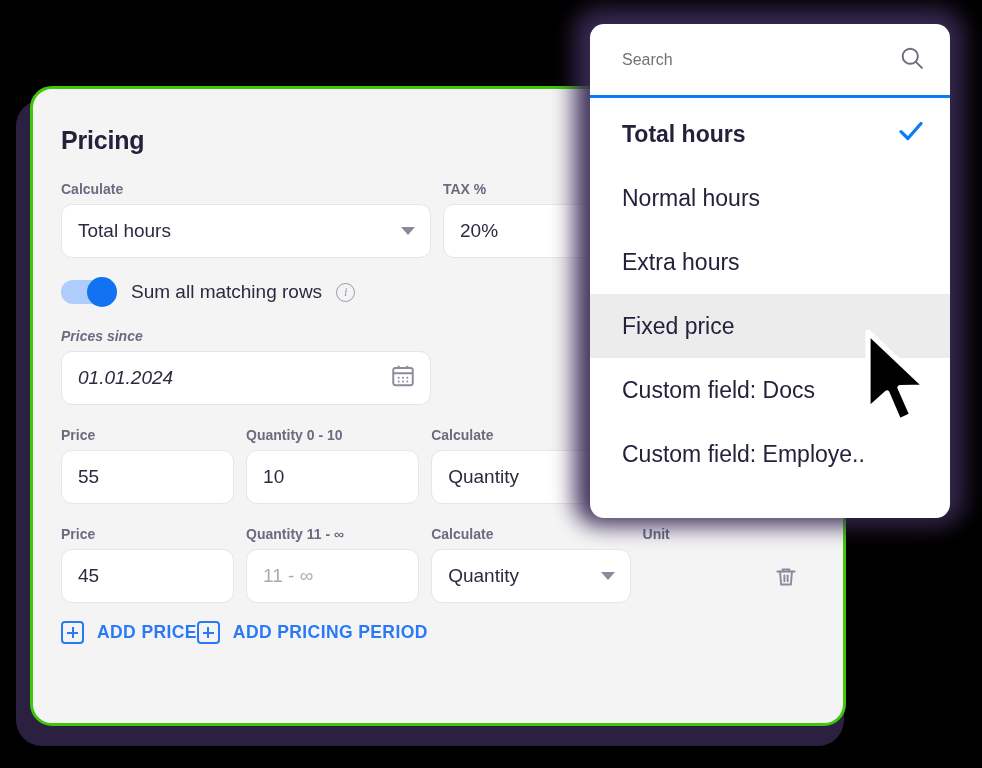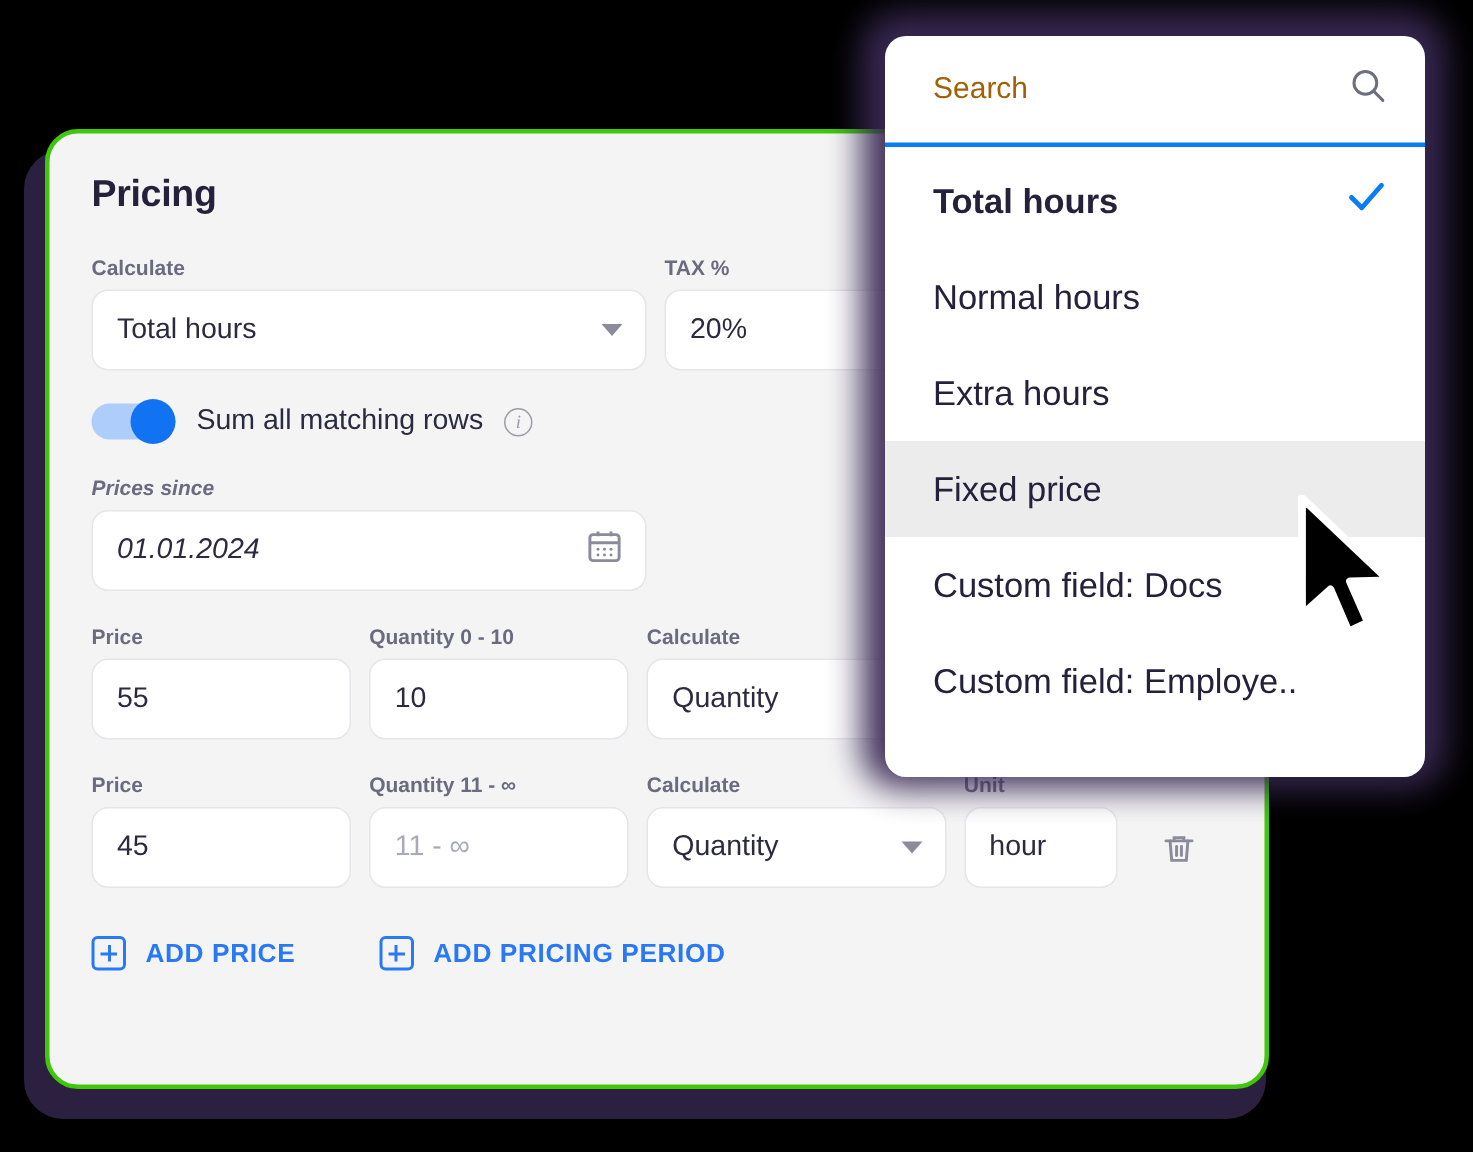--- a/index.html
+++ b/index.html
@@ -40,21 +40,21 @@
     height: 640px;
     border-radius: 22px;
     border: 3px solid #3ec70b;
     background: #f4f4f5;
     overflow: hidden;
   }
 
   .card-inner {
     position: absolute;
     inset: 0;
-    padding: 26px 28px 0 28px;
+    padding: 37px 28px 0 28px;
   }
 
   .page-title {
     font-size: 25px;
     font-weight: bold;
     color: #25213b;
     letter-spacing: -0.2px;
     margin-bottom: 26px;
   }
 
@@ -146,21 +146,21 @@
   .price-row { display: flex; gap: 12px; margin-top: 22px; }
   .grp-price { width: 178px; }
   .grp-qty   { width: 178px; }
   .grp-calc2 { width: 205px; }
   .grp-unit  { width: 105px; }
   .grp-trash { width: 60px; display: flex; align-items: flex-end; justify-content: center; padding-bottom: 13px; }
 
   .trash-btn { background: none; border: none; cursor: pointer; line-height: 0; }
 
   
-  .add-row { display: flex; align-items: flex-end; gap: 56px; margin-top: 32px; }
+  .add-row { display: flex; align-items: flex-end; margin-top: 18px; }
   .add-btn {
     display: flex; align-items: center; gap: 13px;
     background: none; border: none; cursor: pointer;
     color: #2979f7;
     font-family: "Liberation Sans", sans-serif;
     font-size: 17.5px;
     font-weight: bold;
     letter-spacing: 0.4px;
   }
   .plus-box {
@@ -199,22 +199,22 @@
 
   .dd-search {
     position: relative;
     height: 74px;
     display: flex;
     align-items: center;
     padding: 0 24px 0 32px;
     border-bottom: 3px solid #0a7cf5;
   }
   .dd-search-text {
-    font-size: 20px;
-    color: #a16207;
+    font-size: 16px;
+    color: #737373;
     flex: 1;
   }
 
   .dd-list { padding-top: 4px; }
   .dd-item {
     height: 64px;
     display: flex;
     align-items: center;
     padding: 0 24px 0 32px;
     font-size: 23px;
@@ -348,23 +348,20 @@
         </div>
         <div class="grp-calc2">
           <div class="field-label">Calculate</div>
           <div class="box">
             <span>Quantity</span>
             <span class="caret"></span>
           </div>
         </div>
         <div class="grp-unit">
           <div class="field-label">Unit</div>
-          <div class="box">
-            <span>hour</span>
-          </div>
         </div>
         <div class="grp-trash">
           <button class="trash-btn">
             <svg width="26" height="26" viewBox="0 0 24 24" fill="none" stroke="#8b8b9c" stroke-width="1.8" stroke-linecap="round">
               <path d="M4 7h16"></path>
               <path d="M9 7V5h6v2"></path>
               <path d="M6.5 7l1 12h9l1-12"></path>
               <line x1="10.5" y1="10.5" x2="10.5" y2="16"></line>
               <line x1="13.5" y1="10.5" x2="13.5" y2="16"></line>
             </svg>

